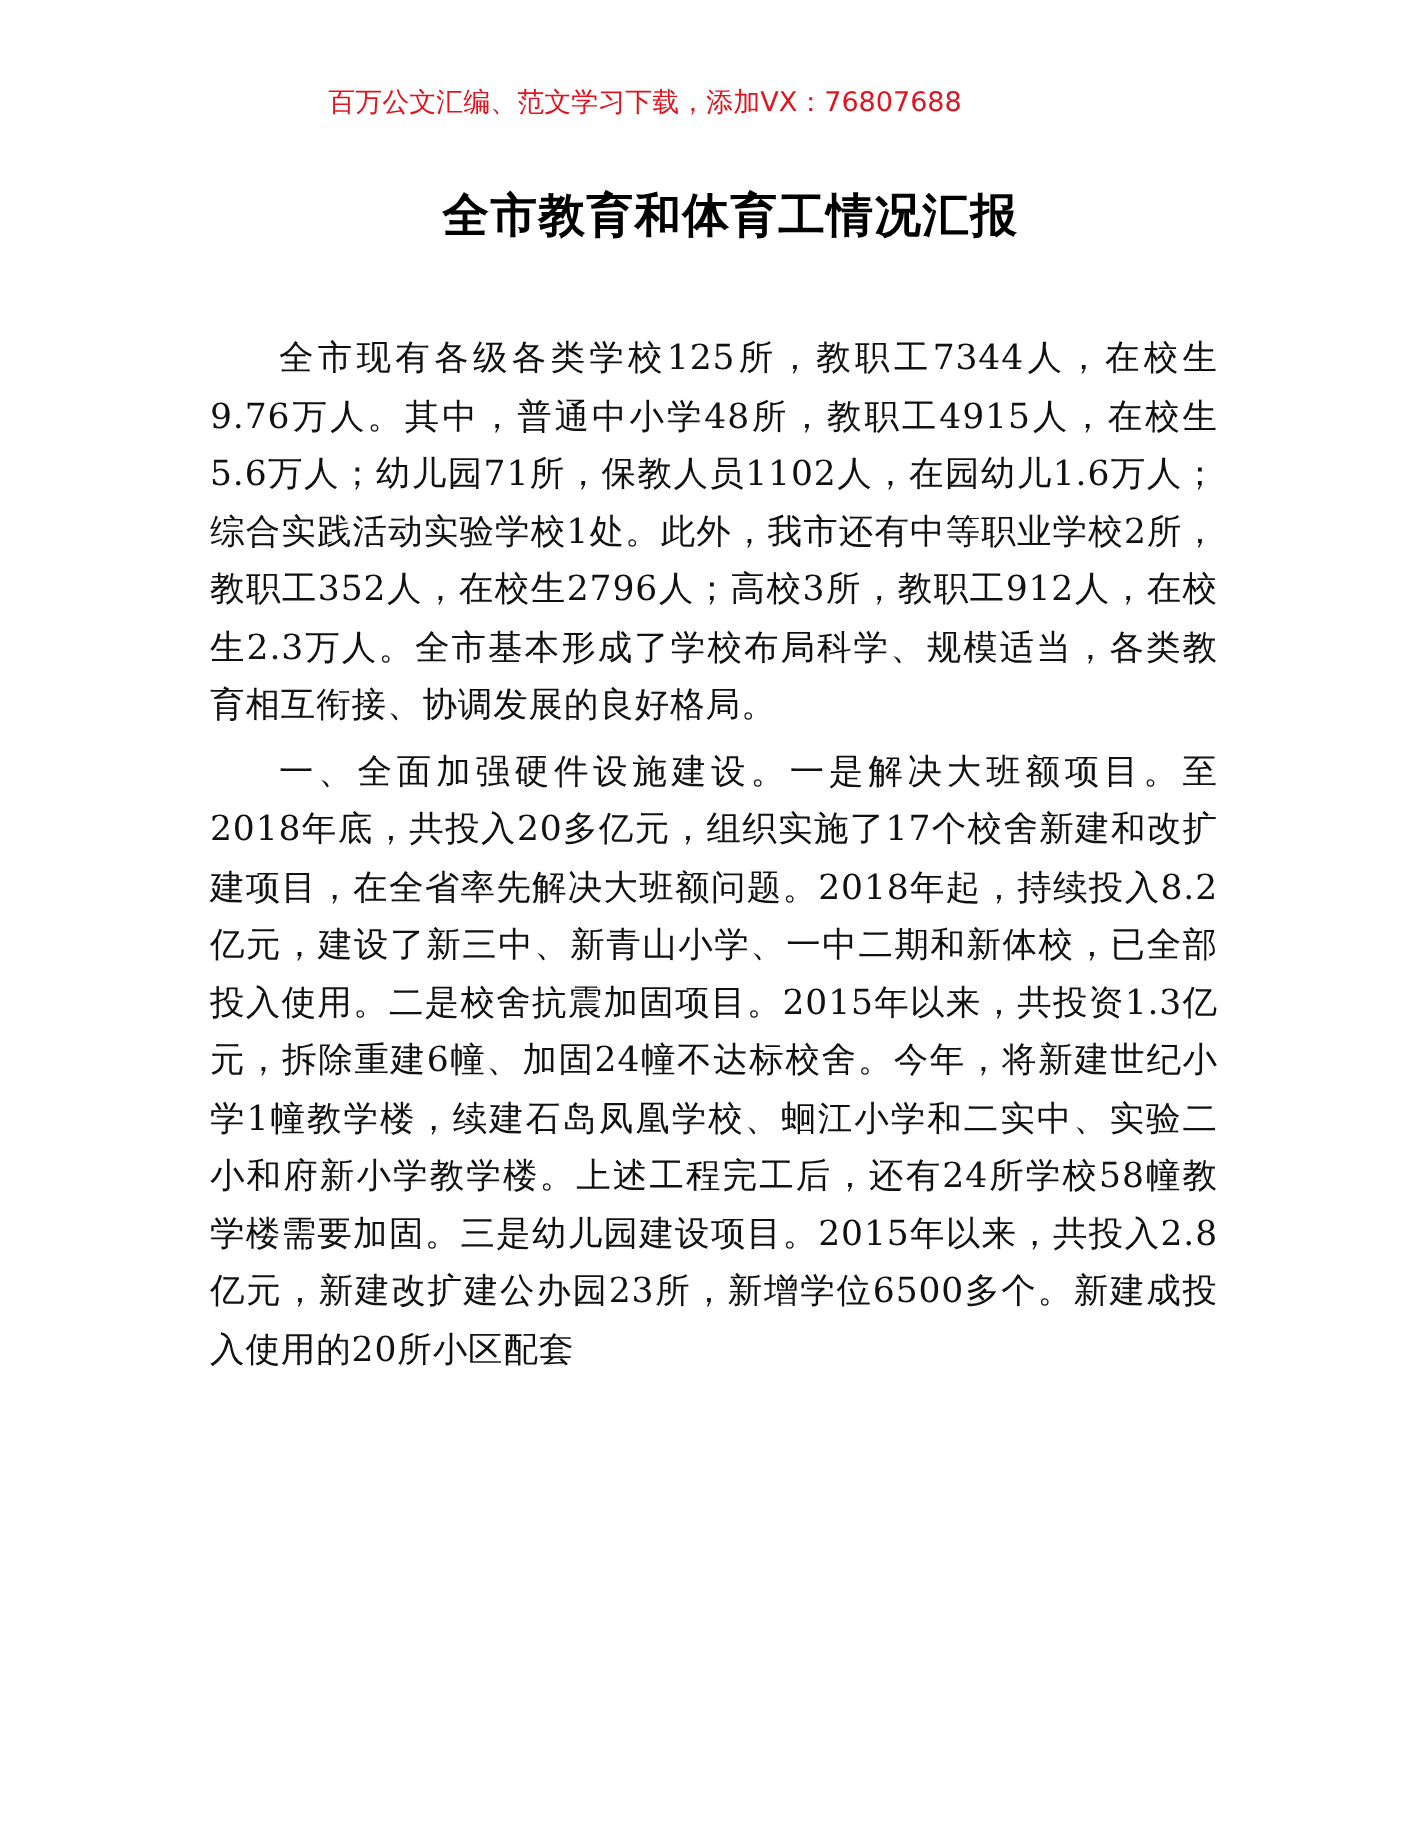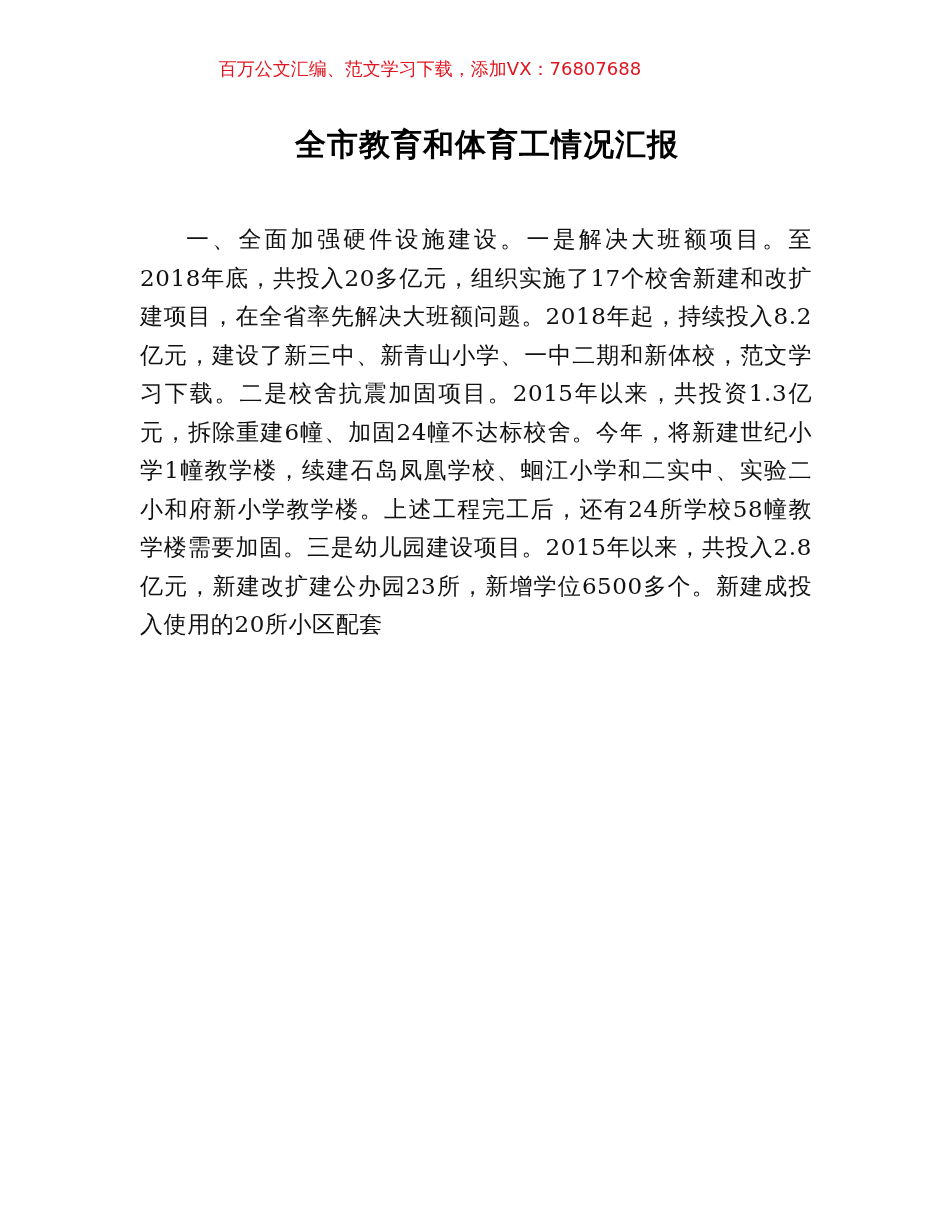--- a/index.html
+++ b/index.html
@@ -62,15 +62,18 @@
   </style>
 </head>
 <body>
 
 <div class="watermark">百万公文汇编、范文学习下载，添加VX：76807688</div>
 
 <h1 class="doc-title" style="margin:12px;">全市教育和体育工情况汇报</h1>
 
 <div class="doc-body">
   <p class="para">
-    <span class="lead">一、全面加强硬件设施建设。</span><span>一是解决大班额项目。至2018年底，共投入20多亿元，组织实施了17个校舍新建和改扩建项目，在全省率先解决大班额问题。2018年起，持续投入8.2亿元，建设了新三中、新青山小学、一中二期和新体校，范文学习下载。二是校舍抗震加固项目。2015年以来，共投资1.3亿元，拆除重建6幢、加固24幢不达标校舍。今年，将新建世纪小学1幢教学楼，续建石岛凤凰学校、蛔江小学和二实中、实验二小和府新小学教学楼。上述工程完工后，还有24所学校58幢教学楼需要加固。三是幼儿园建设项目。2015年以来，共投入2.8亿元，新建改扩建公办园23所，新增学位6500多个。新建成投入使用的20所小区配套</span>
+    <span>全市现有各级各类学校125所，教职工7344人，在校生9.76万人。其中，普通中小学48所，教职工4915人，在校生5.6万人；幼儿园71所，保教人员1102人，在园幼儿1.6万人；综合实践活动实验学校1处。此外，我市还有中等职业学校2所，教职工352人，在校生2796人；高校3所，教职工912人，在校生2.3万人。全市基本形成了学校布局科学、规模适当，各类教育相互衔接、协调发展的良好格局。</span>
+  </p>
+  <p class="para">
+    <span class="lead">一、全面加强硬件设施建设。</span><span>一是解决大班额项目。至2018年底，共投入20多亿元，组织实施了17个校舍新建和改扩建项目，在全省率先解决大班额问题。2018年起，持续投入8.2亿元，建设了新三中、新青山小学、一中二期和新体校，已全部投入使用。二是校舍抗震加固项目。2015年以来，共投资1.3亿元，拆除重建6幢、加固24幢不达标校舍。今年，将新建世纪小学1幢教学楼，续建石岛凤凰学校、蛔江小学和二实中、实验二小和府新小学教学楼。上述工程完工后，还有24所学校58幢教学楼需要加固。三是幼儿园建设项目。2015年以来，共投入2.8亿元，新建改扩建公办园23所，新增学位6500多个。新建成投入使用的20所小区配套</span>
   </p>
 </div>
 
 </body></html>

